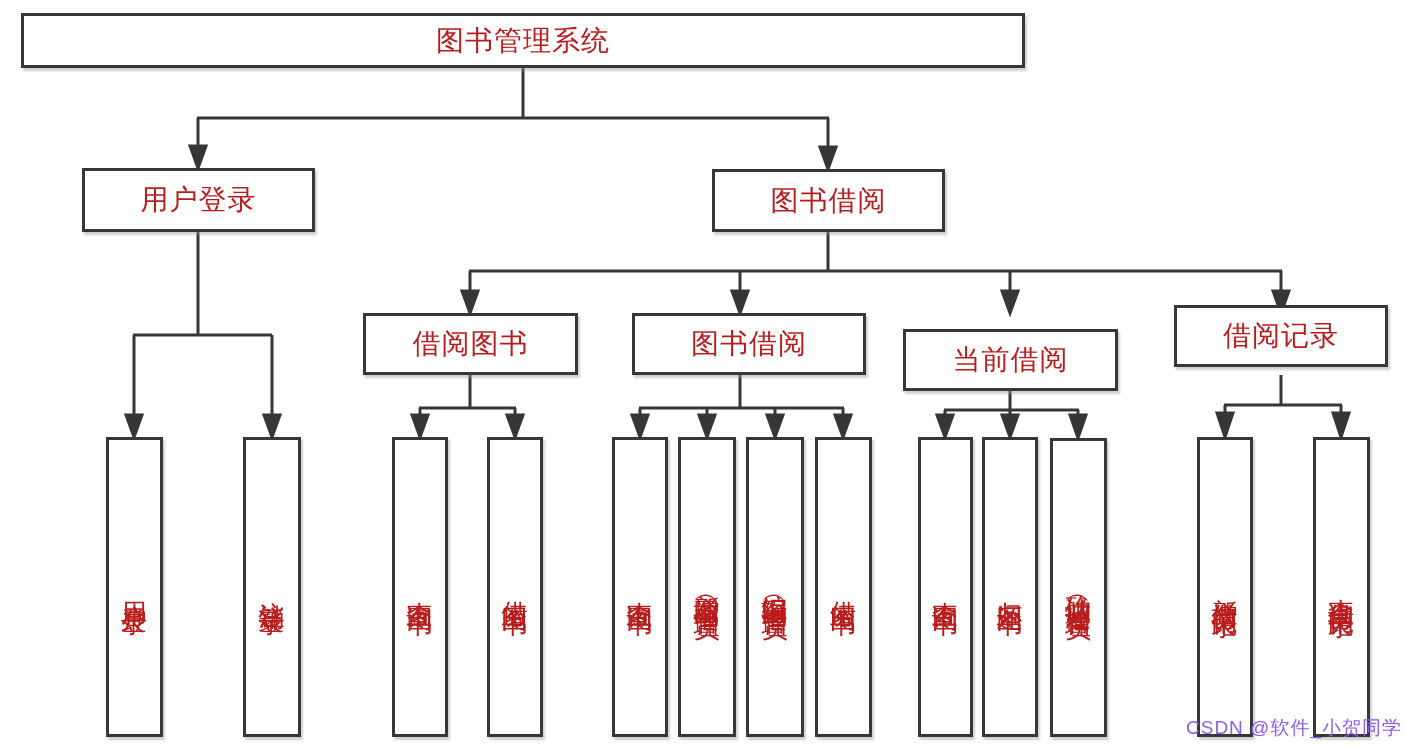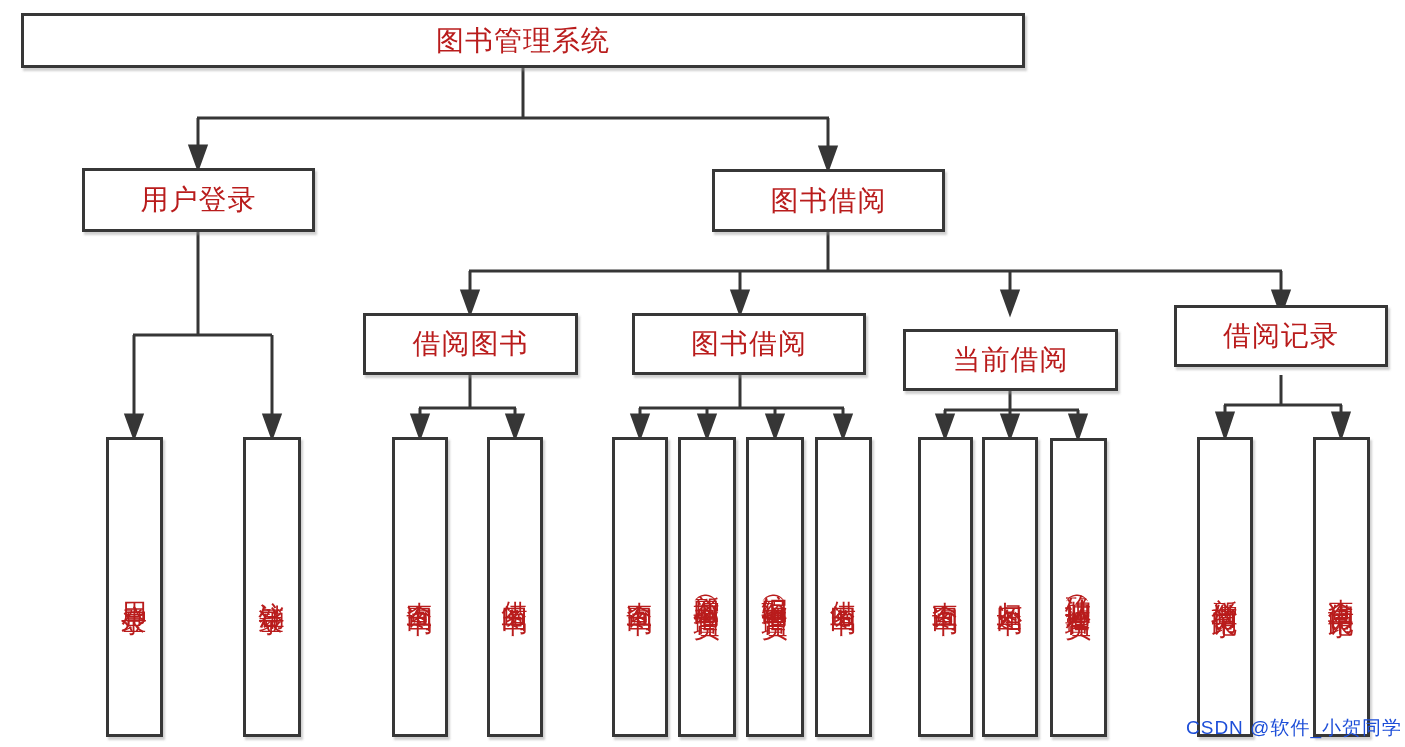--- a/index.html
+++ b/index.html
@@ -42,21 +42,21 @@
     text-orientation: mixed;
     font-size: 26px;
     letter-spacing: 3px;
     line-height: 1;
   }
   .watermark {
     position: absolute;
     left: 1186px;
     top: 715px;
     font-size: 19px;
-    color: #1d4ed8;
+    color: #8b5cf6;
     letter-spacing: 1px;
     white-space: nowrap;
     z-index: 5;
   }
 </style>
 </head>
 <body>
 
 <div id="stage">
 

